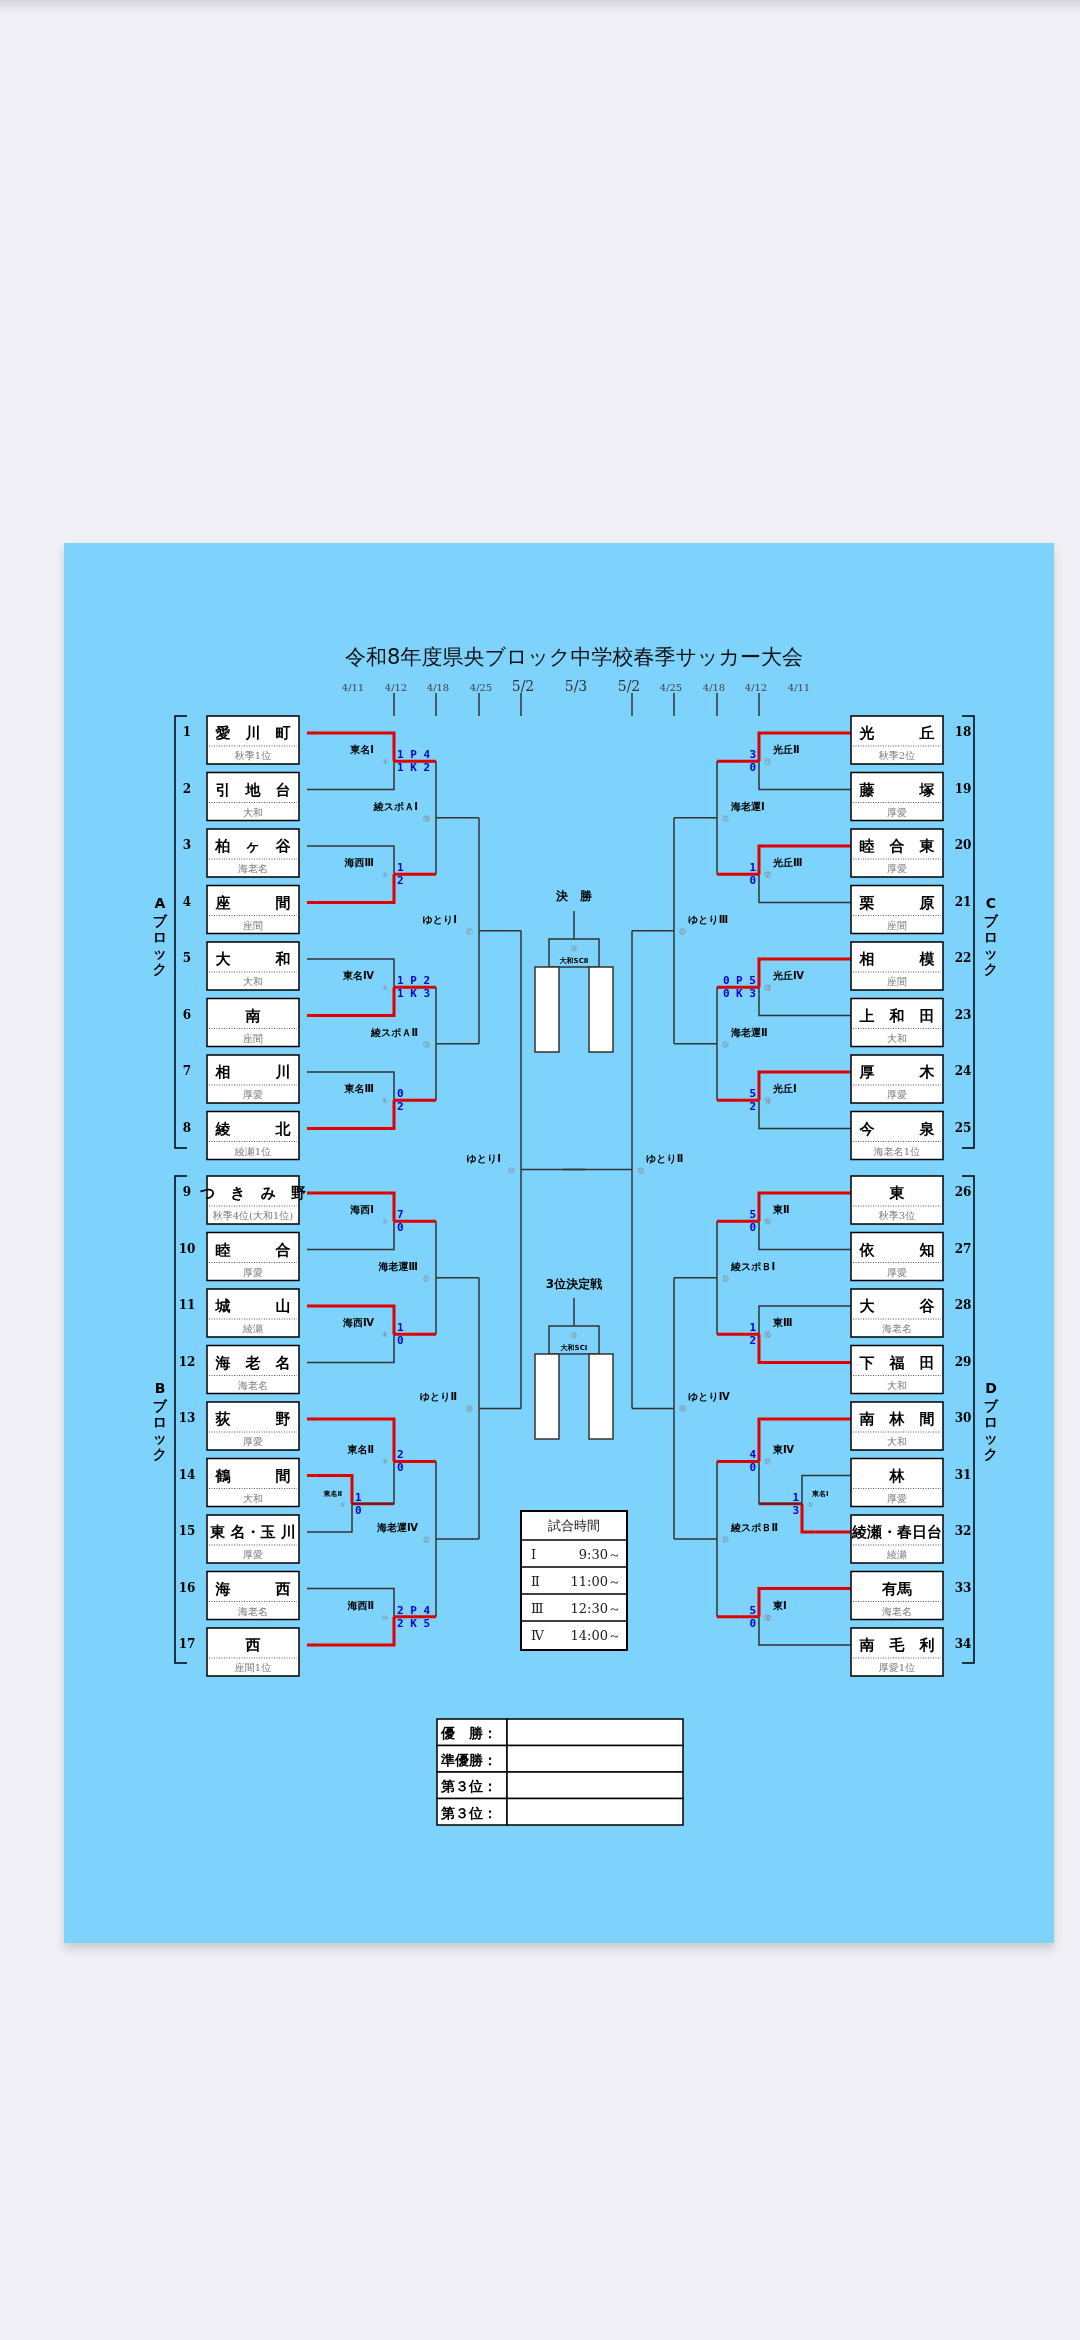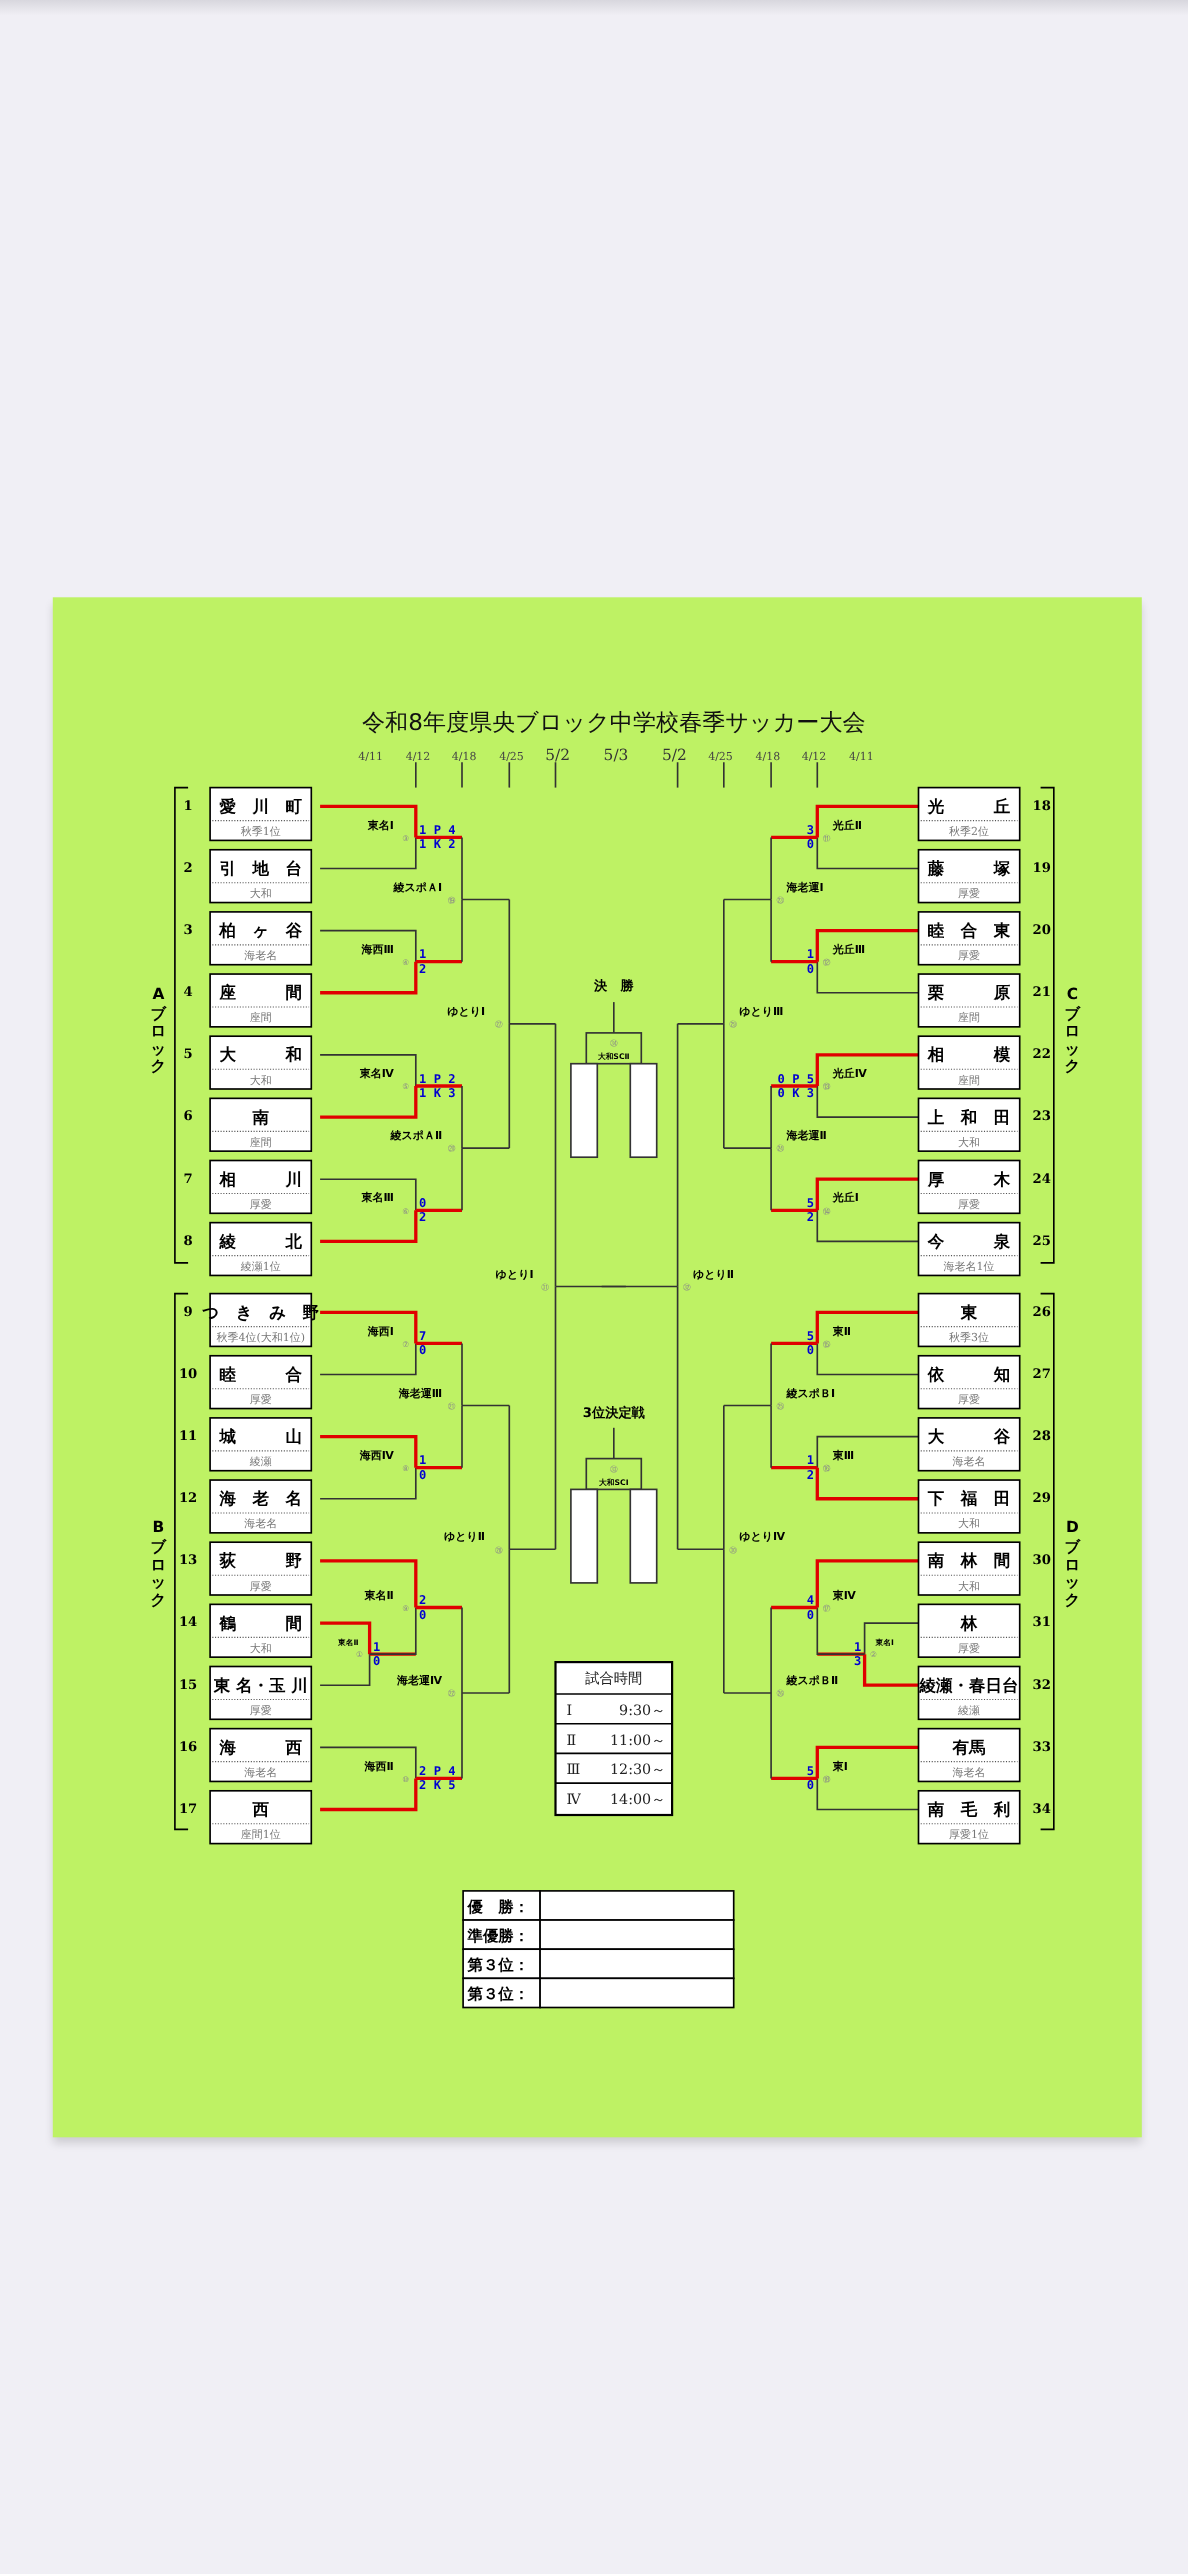--- a/index.html
+++ b/index.html
@@ -1,18 +1,18 @@
 <!DOCTYPE html>
 <html><head>
 <meta charset="utf-8">
 <style>
   html,body{margin:0;padding:0;}
   body{width:1080px;height:2340px;background:#f0eff5;position:relative;overflow:hidden;font-family:"DejaVu Serif",serif;}
   #topshade{position:absolute;left:0;top:0;width:1080px;height:14px;background:linear-gradient(#d8d7de,#f0eff5);}
-  #sheet{position:absolute;left:48px;top:543px;width:990px;height:1400px;background:#bef264;box-shadow:0 6px 8px rgba(0,0,0,0.15);}
+  #sheet{position:absolute;left:64px;top:543px;width:990px;height:1400px;background:#7dd3fc;box-shadow:0 6px 8px rgba(0,0,0,0.15);}
   #bracket{position:absolute;left:0;top:0;}
   .t-title{font-family:"DejaVu Sans",sans-serif;font-size:21px;fill:#111;}
   .t-date{font-size:10px;fill:#444;}
   .t-date-big{font-size:14px;fill:#333;}
   .t-team{font-size:15px;font-weight:bold;fill:#000;font-family:"DejaVu Sans",sans-serif;}
   .t-sub{font-size:10px;fill:#777;}
   .t-num{font-size:12px;font-weight:bold;fill:#000;}
   .t-venue{font-size:10px;font-weight:bold;fill:#000;font-family:"DejaVu Sans",sans-serif;}
   .t-venue-s{font-size:7px;font-weight:bold;fill:#000;font-family:"DejaVu Sans",sans-serif;}
   .t-score{font-size:11px;font-weight:bold;fill:#0000d0;font-family:"DejaVu Sans Mono",monospace;}

